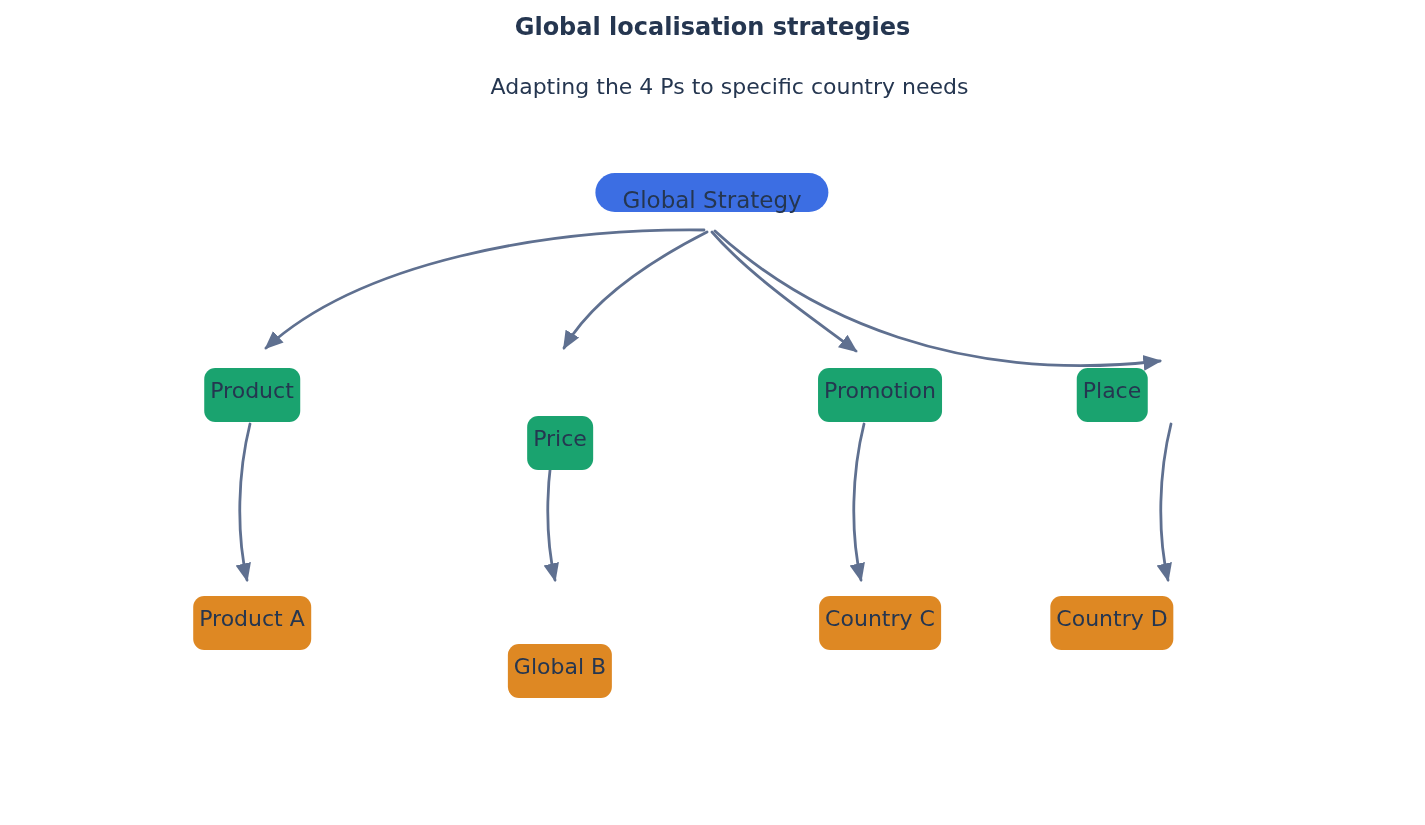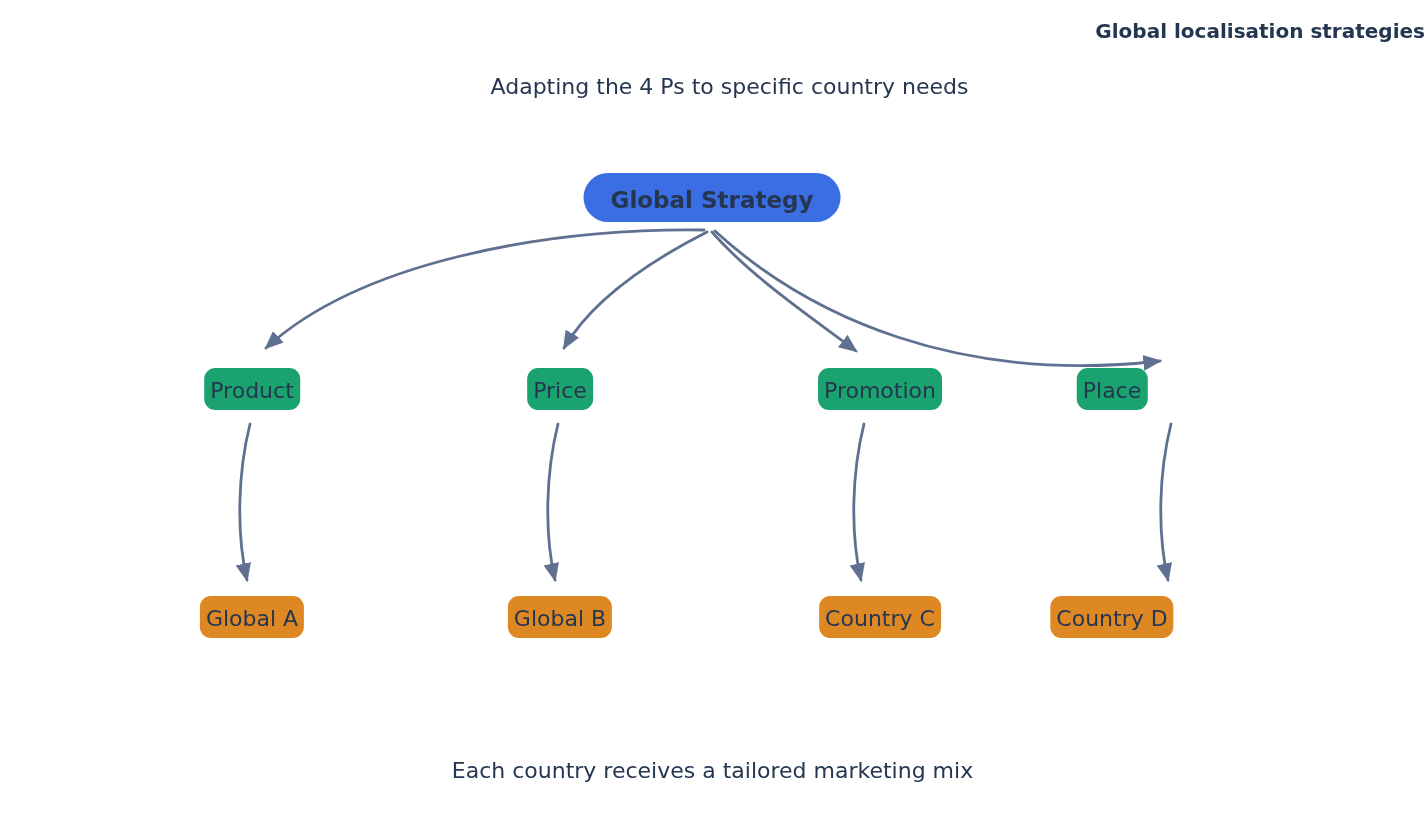--- a/index.html
+++ b/index.html
@@ -11,25 +11,25 @@
     position: relative;
     width: 1425px;
     height: 825px;
     background: #ffffff;
     overflow: hidden;
     font-family: "DejaVu Sans", "Liberation Sans", sans-serif;
     color: var(--text, #253650);
   }
   .title {
     position: absolute;
-    top: 19px;
+    top: 13px;
     left: 0;
     width: 100%;
-    text-align: right;
-    font-size: 20px;
+    text-align: center;
+    font-size: 24px;
     font-weight: 700;
     color: var(--text, #253650);
   }
   .subtitle {
     position: absolute;
     top: 74px;
     left: 0;
     width: 100%;
     text-align: center;
     font-size: 22px;
@@ -60,44 +60,43 @@
     stroke-width: 2.8;
     stroke-linecap: round;
   }
   svg.arrows .ah {
     fill: var(--arrow, #5f7090);
     stroke: none;
   }
   .node {
     position: absolute;
     transform: translateX(-50%);
-    height: 42px;
+    height: 54px;
     line-height: 46px;
     padding: 0 6px;
     border-radius: 11px;
     font-size: 22px;
     text-align: center;
     white-space: nowrap;
     color: var(--text, #253650);
   }
   .node.root {
-    height: 49px;
+    height: 39px;
     line-height: 55px;
     padding: 0 27px;
     border-radius: 25px;
     font-size: 23px;
     background: var(--root, #3c6ee3);
     left: 712px;
     top: 173px;
-    font-weight: bold;
   }
   .node.p      { background: var(--p, #1aa36f); top: 368px; }
   .node.country{ background: var(--country, #de8823); top: 596px; }
   .col-1 { left: 252px; }
-  .col-2 { left: 560px; }
+  .col-2 { left: 560px; margin-top: 48px; }
   .col-3 { left: 866px; margin-left: 14px; }
   .col-4 { left: 1112px; }
 </style>
 </head>
 <body>
 
 <div class="canvas">
 
   <div class="title">Global localisation strategies</div>
   <div class="subtitle">Adapting the 4 Ps to specific country needs</div>
@@ -118,20 +117,19 @@
     <path class="edge" d="M 1171 424 C 1159 472, 1157 532, 1168 580" marker-end="url(#ah)"></path>
   </svg>
 
   <div class="node root">Global Strategy</div>
 
   <div class="node p col-1">Product</div>
   <div class="node p col-2">Price</div>
   <div class="node p col-3">Promotion</div>
   <div class="node p col-4">Place</div>
 
-  <div class="node country col-1">Global A</div>
+  <div class="node country col-1">Product A</div>
   <div class="node country col-2">Global B</div>
   <div class="node country col-3">Country C</div>
   <div class="node country col-4">Country D</div>
 
-  <div class="caption">Each country receives a tailored marketing mix</div>
 
 </div>
 
 </body></html>

